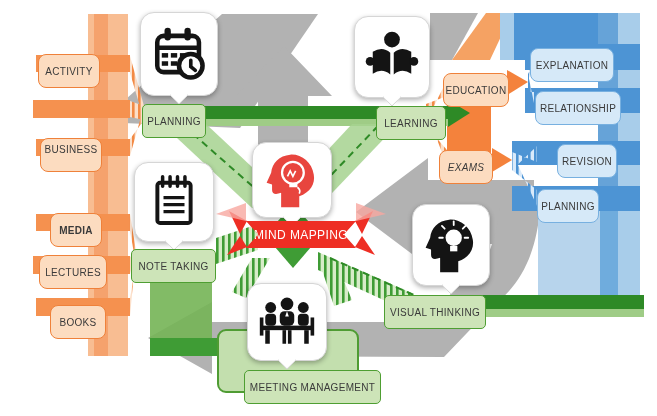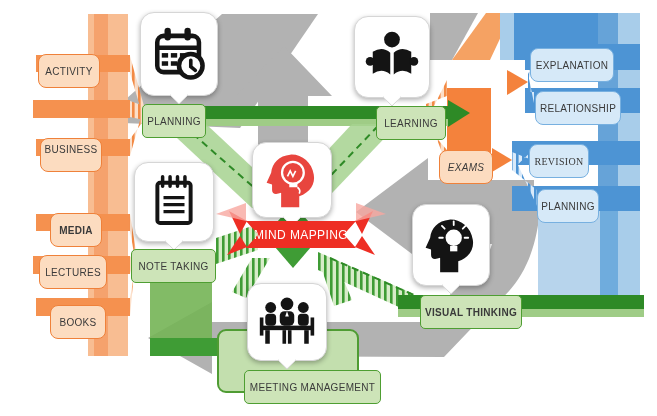--- a/index.html
+++ b/index.html
@@ -211,21 +211,21 @@
 
   <div class="lbl green" style="left:142px;top:104px;width:64px;height:19px;">
     <span>PLANNING</span>
     </div>
   <div class="lbl green" style="left:376px;top:106px;width:70px;height:19px;">
     <span>LEARNING</span>
     </div>
   <div class="lbl green" style="left:131px;top:249px;width:85px;height:20px;">
     <span>NOTE TAKING</span>
     </div>
-  <div class="lbl green" style="left:420px;top:295px;width:102px;height:18px;font-weight:bold;">
+  <div class="lbl green" style="left:384px;top:295px;width:102px;height:18px;">
     <span>VISUAL THINKING</span>
     </div>
   <div class="lbl green" style="left:220px;top:370px;width:137px;height:20px;margin-left:24px;">
     <span>MEETING MANAGEMENT</span>
     </div>
 
   <div class="banner">
     <span>MIND MAPPING</span>
   </div>
 
@@ -237,30 +237,33 @@
     </div>
   <div class="lbl orange" style="left:50px;top:213px;width:52px;height:18px;font-weight:bold;">
     <span>MEDIA</span>
     </div>
   <div class="lbl orange" style="left:39px;top:255px;width:68px;height:25px;">
     <span>LECTURES</span>
     </div>
   <div class="lbl orange" style="left:50px;top:297px;width:56px;height:19px;margin-top:8px;">
     <span>BOOKS</span>
     </div>
+  <div class="lbl orange" style="left:443px;top:73px;width:66px;height:19px;">
+    <span>EDUCATION</span>
+    </div>
   <div class="lbl orange" style="left:439px;top:150px;width:54px;height:19px;font-style:italic;">
     <span>EXAMS</span>
     </div>
 
   <div class="lbl blue" style="left:530px;top:48px;width:84px;height:33px;">
     <span>EXPLANATION</span>
     </div>
   <div class="lbl blue" style="left:535px;top:91px;width:86px;height:19px;">
     <span>RELATIONSHIP</span>
     </div>
-  <div class="lbl blue" style="left:529px;top:144px;width:60px;height:16px;font-family:Liberation Serif, serif;">
+  <div class="lbl blue" style="left:557px;top:144px;width:60px;height:16px;">
     <span>REVISION</span>
     </div>
   <div class="lbl blue" style="left:537px;top:189px;width:62px;height:19px;">
     <span>PLANNING</span>
     </div>
 
 </div>
 
 </body></html>

